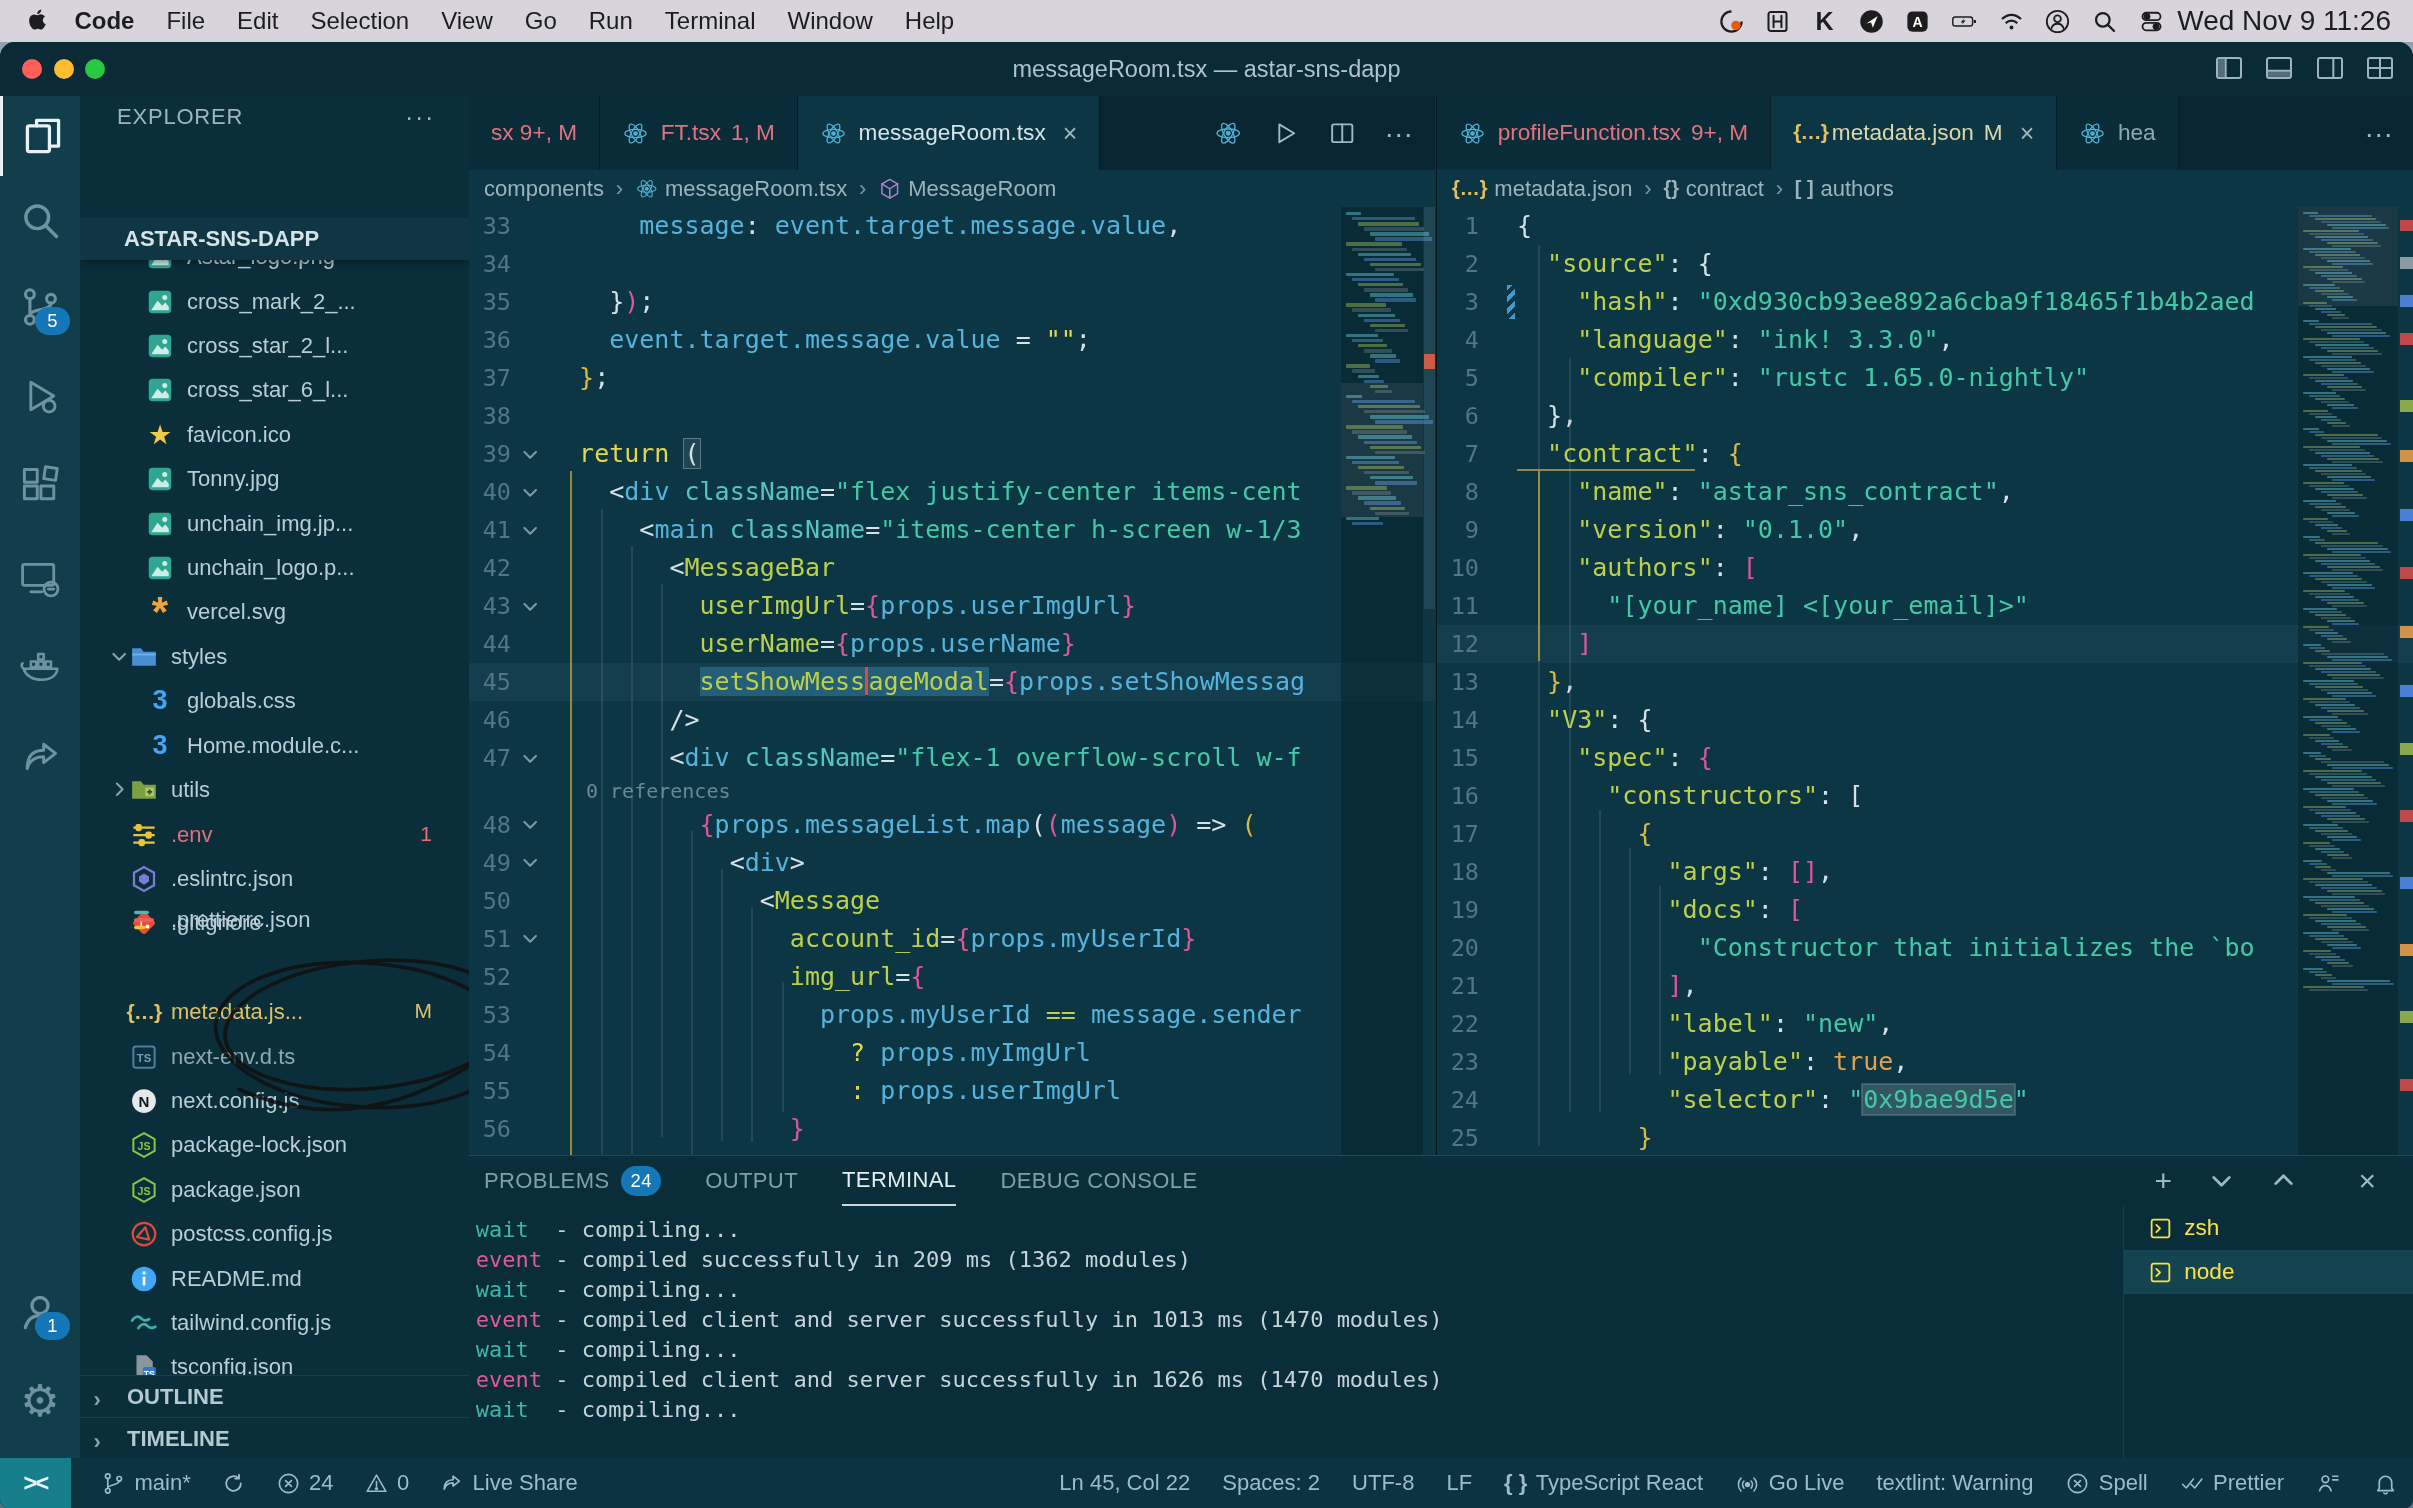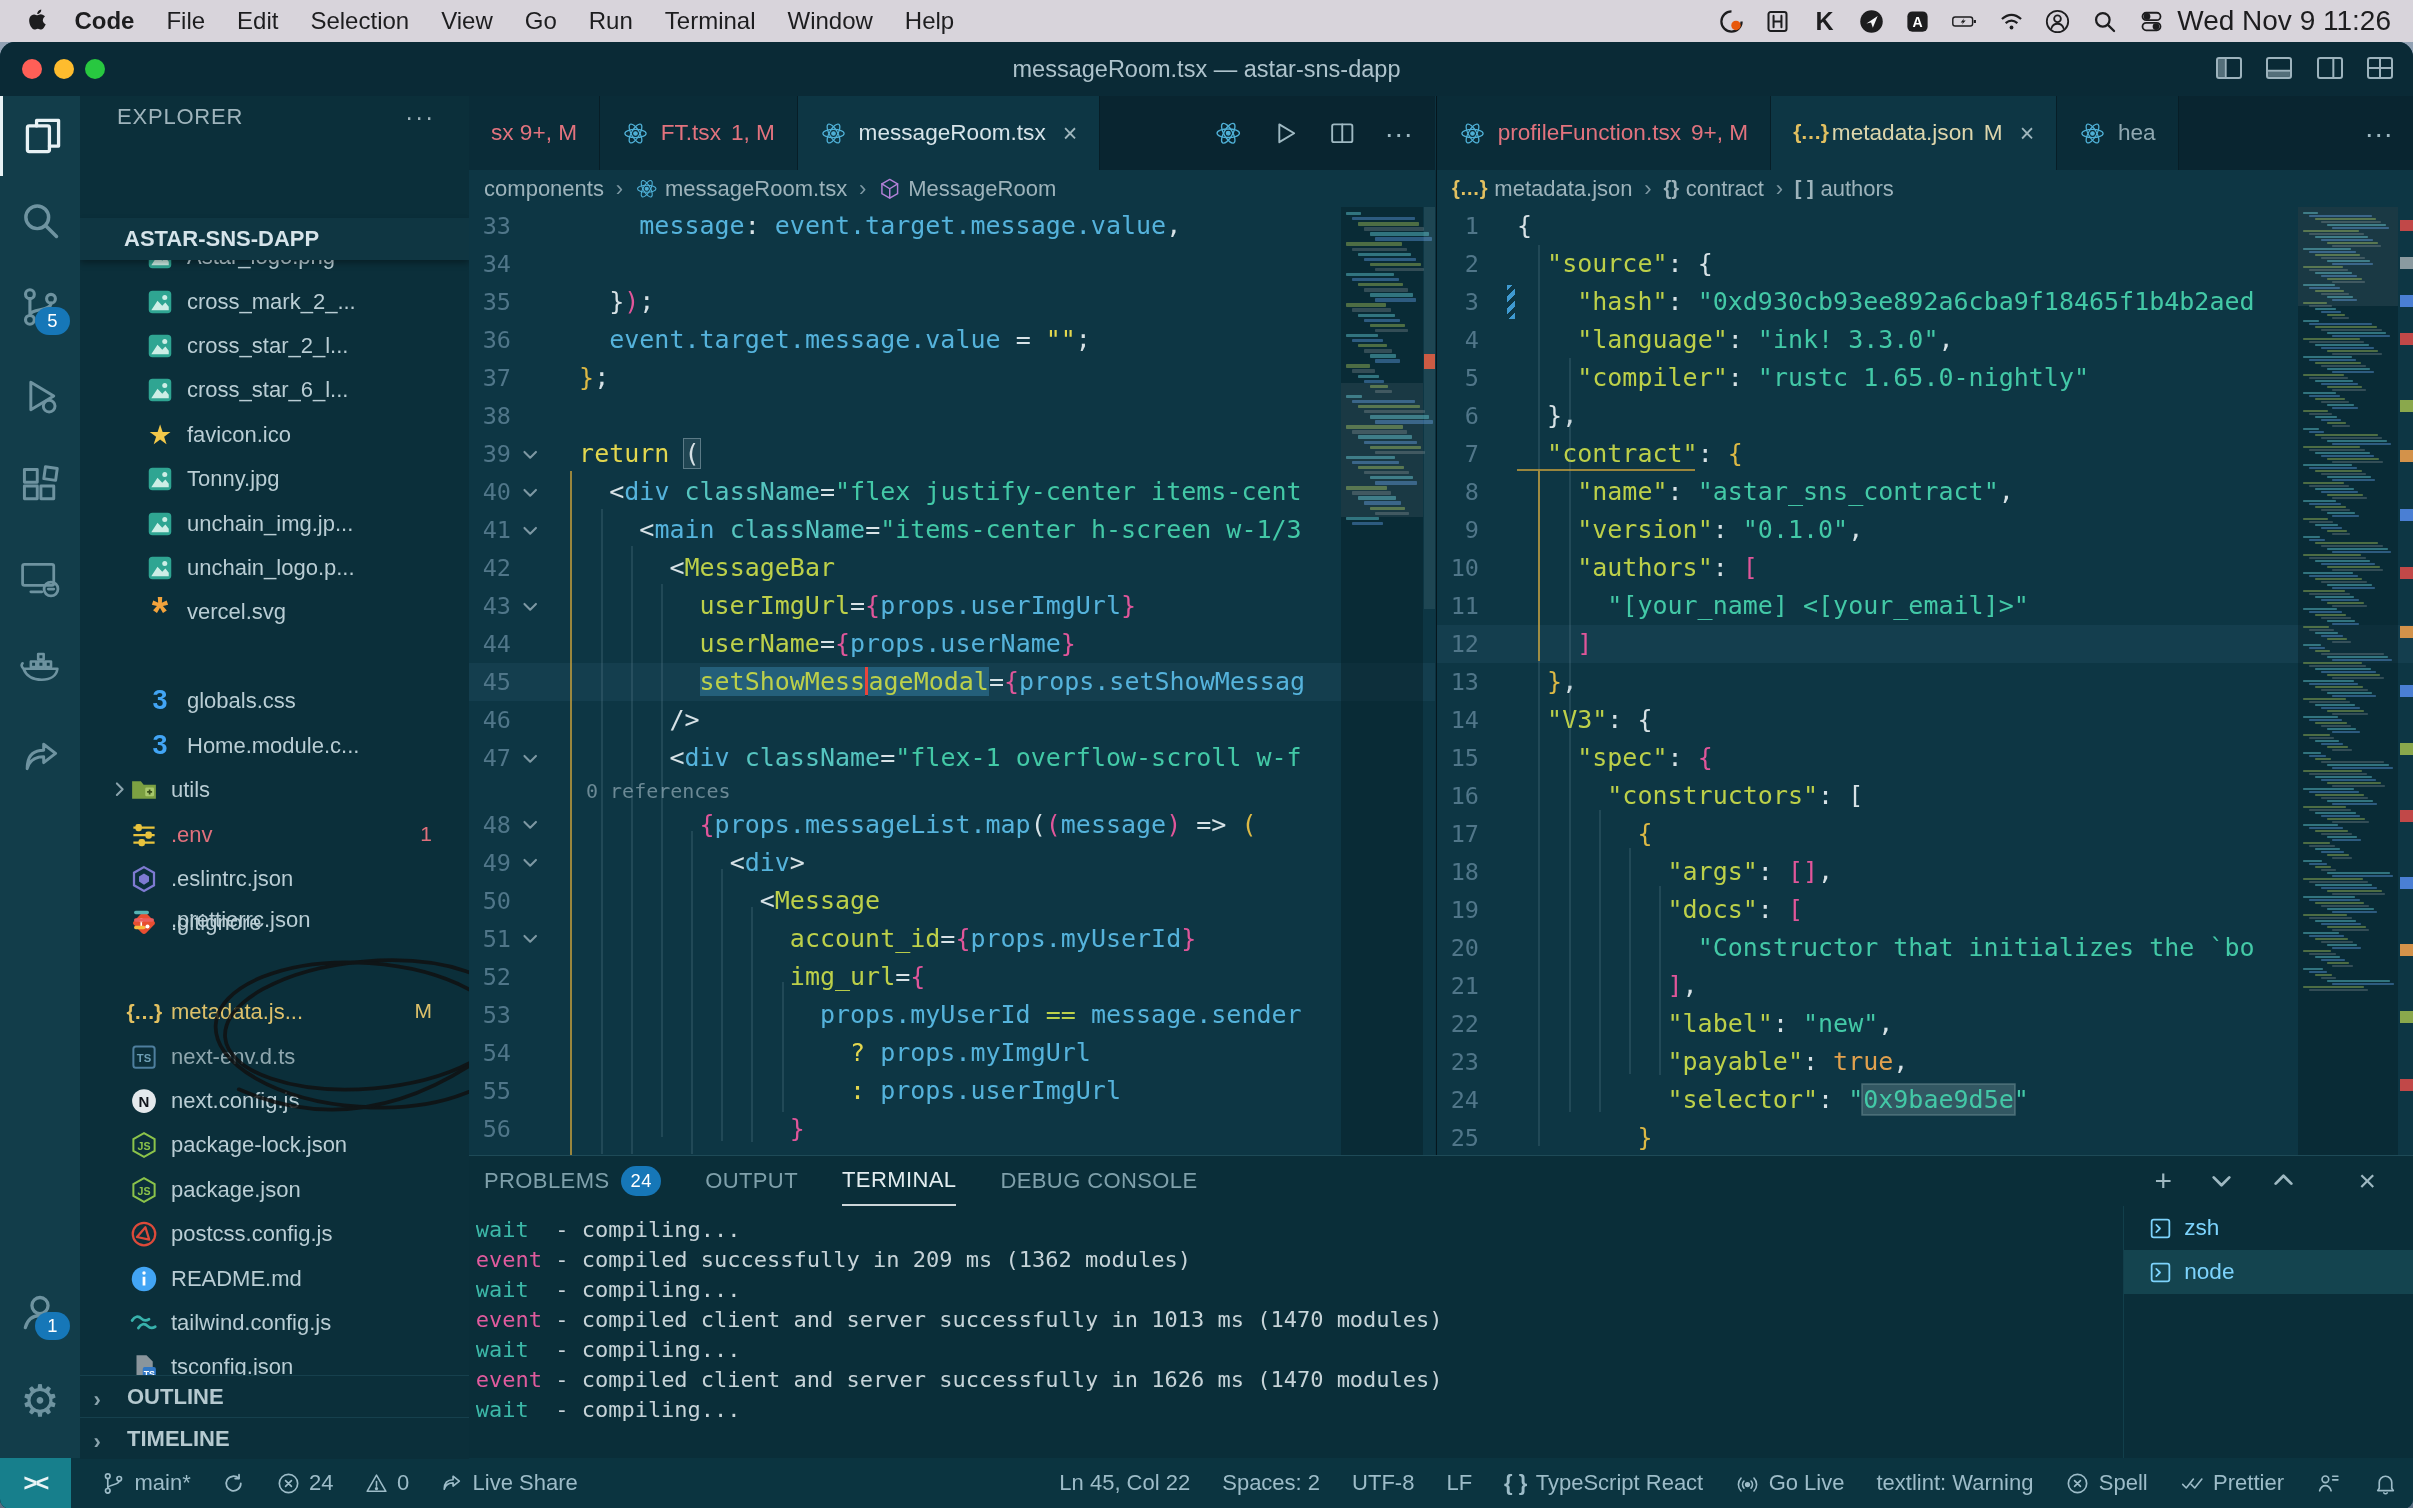--- a/index.html
+++ b/index.html
@@ -123,21 +123,21 @@
   .pbadge{background:#1677b8;color:#fff;border-radius:15px;min-width:30px;height:30px;line-height:30px;
     text-align:center;font-size:18.4px;padding:0 5px}
   .pacts{position:absolute;right:117px;top:0;height:49px;display:flex;gap:37px;align-items:center;color:#9fb9c2}
   .pacts .t{font-size:30px}
   .pacts .ic svg{width:25px;height:25px}
   .pclose{position:absolute;right:37px;top:0;height:49px;display:flex;align-items:center;color:#9fb9c2;font-size:30px}
   .term{position:absolute;left:6.7px;top:59px;width:1643px;bottom:5px;font-family:"DejaVu Sans Mono",monospace;
     font-size:22px;color:#c6d3d8;overflow:hidden}
   .tline{height:30px;line-height:30px;white-space:pre}
   .tlist{position:absolute;right:0;top:50px;width:289px;bottom:0;border-left:1.7px solid #123f4b}
-  .trow{position:relative;height:44px;display:flex;align-items:center;color:#7dd3fc;font-size:22.6px;gap:11.7px;padding-left:23.5px}
+  .trow{position:relative;height:44px;display:flex;align-items:center;color:#fde047;font-size:22.6px;gap:11.7px;padding-left:23.5px}
   .trow.active{background:#14444f}
   .trow .ic svg{width:25px;height:25px}
   
   .statusbar{position:absolute;left:0;top:1416px;width:2413px;height:50px;background:#0b3440;color:#9dbcc8;font-size:22px;}
   .sb-left{position:absolute;left:0;top:0;height:50px;display:flex;align-items:center;gap:30px}
   .sb-right{position:absolute;right:15px;top:0;height:50px;display:flex;align-items:center;gap:32px}
   .sb-item{display:flex;align-items:center;gap:8.4px;white-space:nowrap}
   .sb-item .ic svg{width:25px;height:25px}
   .sb-item.accent{background:#177f8c;color:#eaf4f6;height:50px;padding:0 23.5px;font-weight:bold;font-size:23.5px;letter-spacing:-1.7px}
   .ic{display:inline-flex;align-items:center;justify-content:center}
@@ -412,20 +412,34 @@
                 <path d="M5 18.5 L10 11 L13.8 15 L16.3 12.3 L19 15.8 V18.5 Z" fill="#cdeee6"></path>
               </svg>
             </span>
             <span class="lbl">unchain_logo.p...</span>
           </div>
           <div class="frow d2" style="top: 494px;">
             <span class="fic">
               <span class="ic-ast-t">*</span>
             </span>
             <span class="lbl">vercel.svg</span>
+          </div>
+          <div class="frow d1" style="top: 539px;">
+            <span class="chev ic" style="width:18.4px;height:18.4px">
+              <svg viewBox="0 0 16 16" fill="none" stroke="currentColor" stroke-width="1.8" stroke-linecap="round" stroke-linejoin="round">
+                <path d="M3 6 L8 11 L13 6"></path>
+              </svg>
+            </span>
+            <span class="fic">
+              <svg viewBox="0 0 24 24">
+                <path d="M2.5 5 h7 l2.2 2.8 H21.5 V19 H2.5 Z" fill="#4a8fd4"></path>
+                <path d="M2.5 10 H21.5" stroke="#6fb1ea" stroke-width="1.4"></path>
+              </svg>
+            </span>
+            <span class="lbl">styles</span>
           </div>
           <div class="frow d2" style="top: 583px;">
             <span class="fic">
               <span class="ic-css-t">3</span>
             </span>
             <span class="lbl">globals.css</span>
           </div>
           <div class="frow d2" style="top: 628px;">
             <span class="fic">
               <span class="ic-css-t">3</span>

